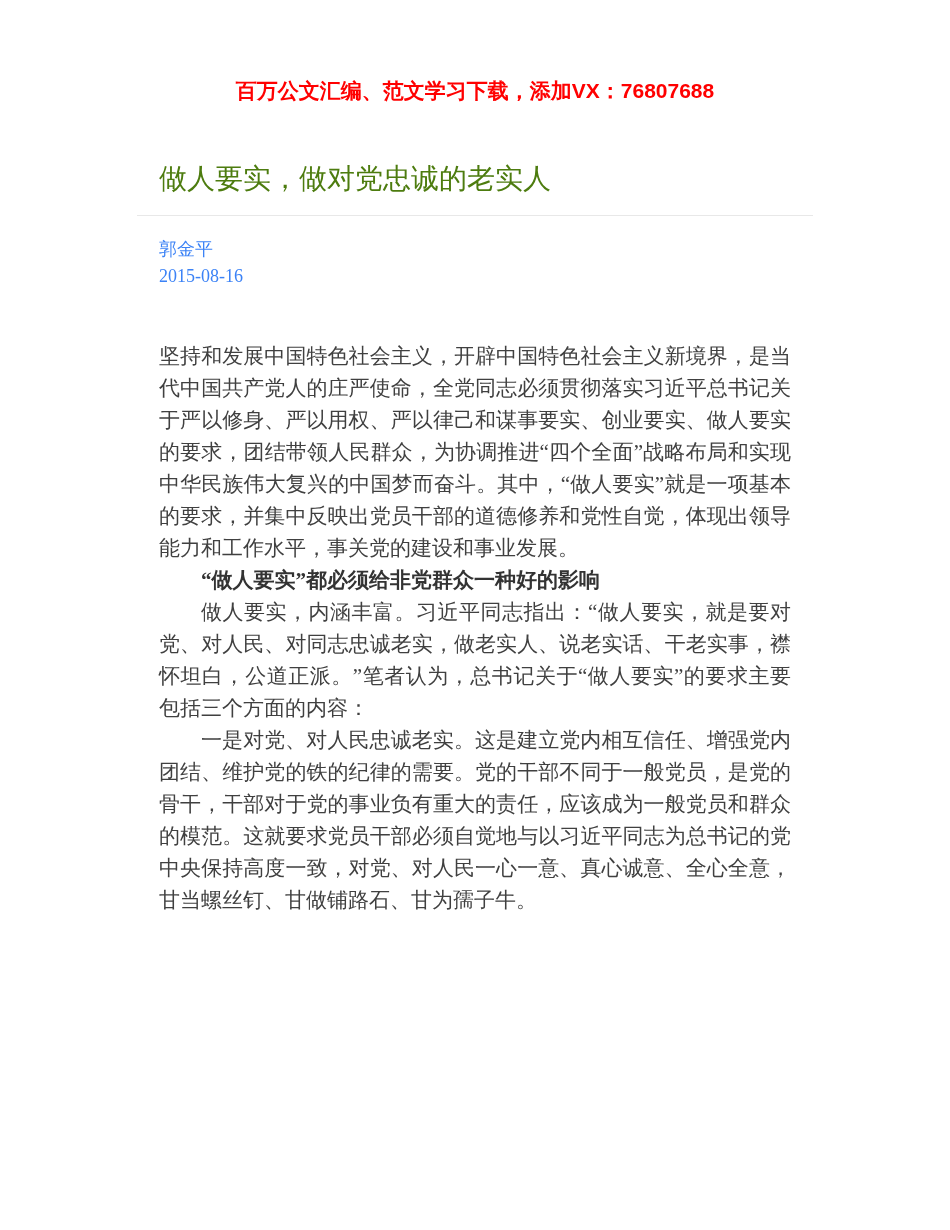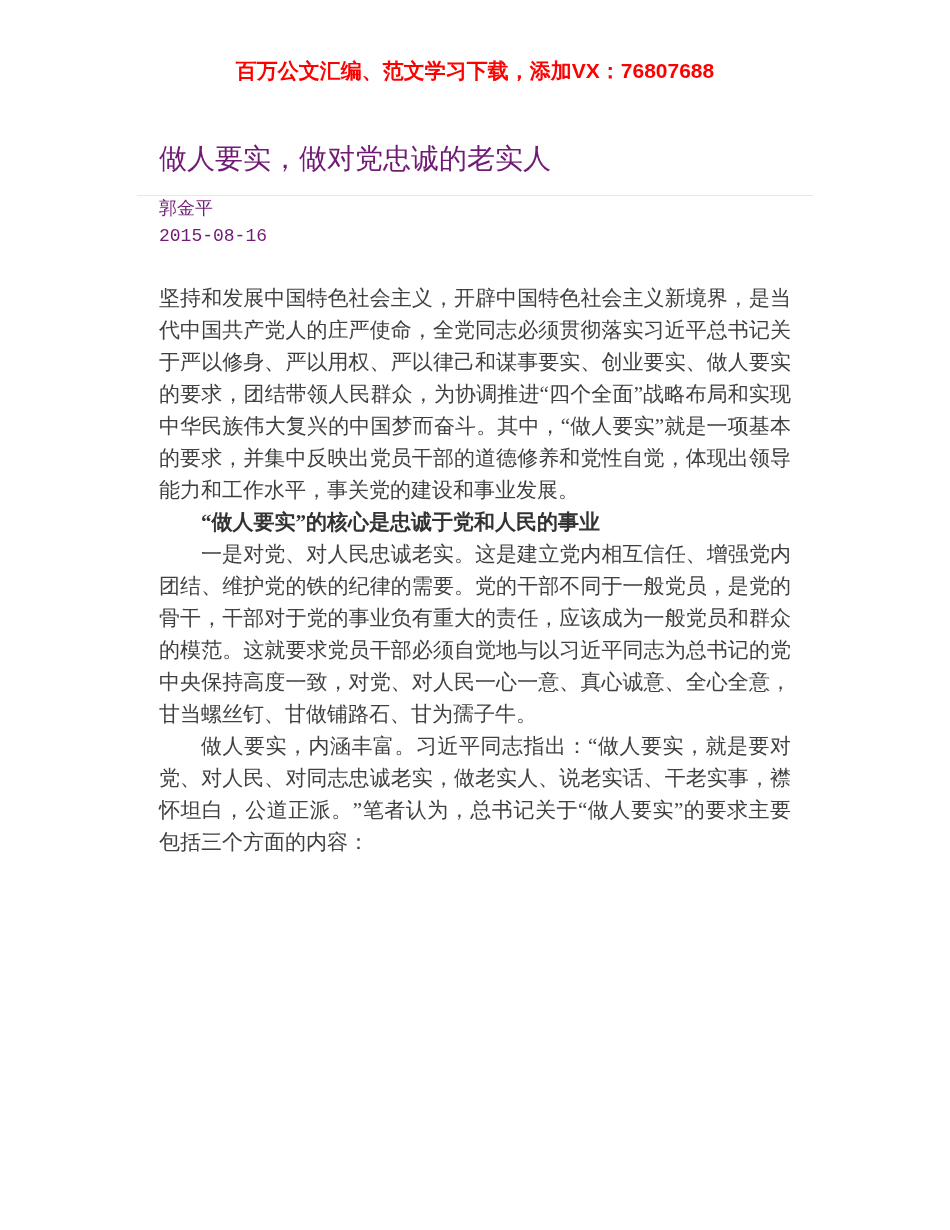--- a/index.html
+++ b/index.html
@@ -8,56 +8,56 @@
     background: #ffffff;
   }
   body {
     width: 950px;
     height: 1230px;
     overflow: hidden;
     font-family: "Liberation Sans", sans-serif;
     -webkit-font-smoothing: antialiased;
   }
   .banner {
-    margin-top: 56px;
+    margin-top: 76px;
     text-align: center;
     font-size: 21px;
     line-height: 30px;
     font-weight: 700;
     color: #ff0000;
     font-family: "Liberation Sans", sans-serif;
   }
   .article {
     width: 676px;
     margin: 56px auto 0 auto;
   }
   .article-title {
     padding: 0 22px;
     font-size: 28px;
     line-height: 34px;
     font-weight: 400;
-    color: #701a75;
+    color: #4d7c0f;
     font-family: "Liberation Sans", sans-serif;
   }
   .divider {
     margin-top: 14px;
     border-bottom: 1px solid #e8e8e8;
     height: 0;
   }
   .meta {
     padding: 0 22px;
-    margin-top: 0;
+    margin-top: 20px;
     font-size: 18px;
     line-height: 27px;
-    color: #701a75;
-    font-family: Liberation Mono, monospace;
+    color: #3b82f6;
+    font-family: Liberation Serif, serif;
   }
   .content {
     padding: 0 22px;
-    margin-top: 32px;
+    margin-top: 50px;
     font-family: "Liberation Serif", "DejaVu Serif", serif;
     font-size: 21px;
     line-height: 32px;
     color: #404040;
     text-align: justify;
   }
   .content p {
     margin: 0;
     padding: 0;
   }
@@ -80,17 +80,17 @@
 
   <div class="divider"></div>
 
   <div class="meta">
     <div>郭金平</div>
     <div>2015-08-16</div>
   </div>
 
   <div class="content">
       <p class="">坚持和发展中国特色社会主义，开辟中国特色社会主义新境界，是当代中国共产党人的庄严使命，全党同志必须贯彻落实习近平总书记关于严以修身、严以用权、严以律己和谋事要实、创业要实、做人要实的要求，团结带领人民群众，为协调推进“四个全面”战略布局和实现中华民族伟大复兴的中国梦而奋斗。其中，“做人要实”就是一项基本的要求，并集中反映出党员干部的道德修养和党性自觉，体现出领导能力和工作水平，事关党的建设和事业发展。</p>
-      <p class="sec-heading">“做人要实”的核心是忠诚于党和人民的事业</p>
+      <p class="sec-heading">“做人要实”都必须给非党群众一种好的影响</p>
+      <p class="indent">做人要实，内涵丰富。习近平同志指出：“做人要实，就是要对党、对人民、对同志忠诚老实，做老实人、说老实话、干老实事，襟怀坦白，公道正派。”笔者认为，总书记关于“做人要实”的要求主要包括三个方面的内容：</p>
       <p class="indent">一是对党、对人民忠诚老实。这是建立党内相互信任、增强党内团结、维护党的铁的纪律的需要。党的干部不同于一般党员，是党的骨干，干部对于党的事业负有重大的责任，应该成为一般党员和群众的模范。这就要求党员干部必须自觉地与以习近平同志为总书记的党中央保持高度一致，对党、对人民一心一意、真心诚意、全心全意，甘当螺丝钉、甘做铺路石、甘为孺子牛。</p>
-      <p class="indent">做人要实，内涵丰富。习近平同志指出：“做人要实，就是要对党、对人民、对同志忠诚老实，做老实人、说老实话、干老实事，襟怀坦白，公道正派。”笔者认为，总书记关于“做人要实”的要求主要包括三个方面的内容：</p>
     </div>
 </div>
 
 </body></html>

